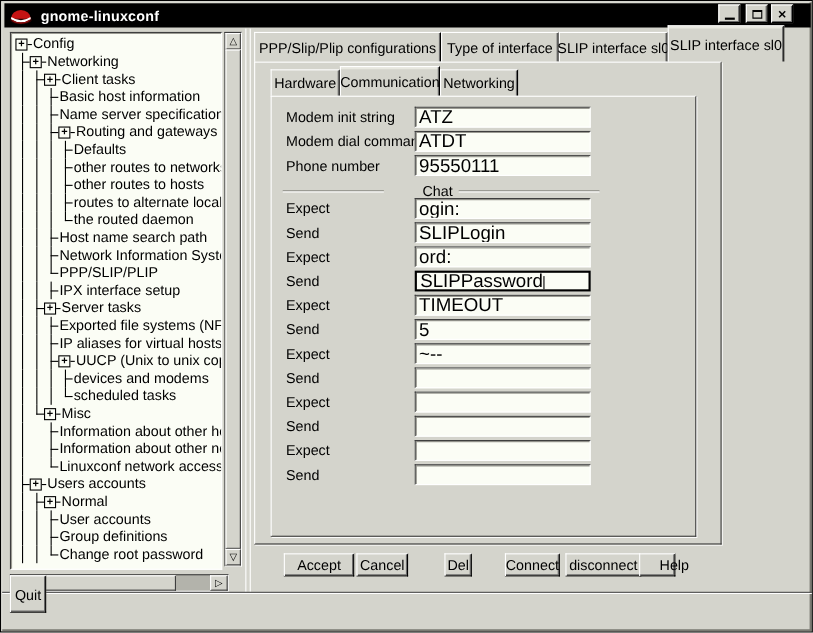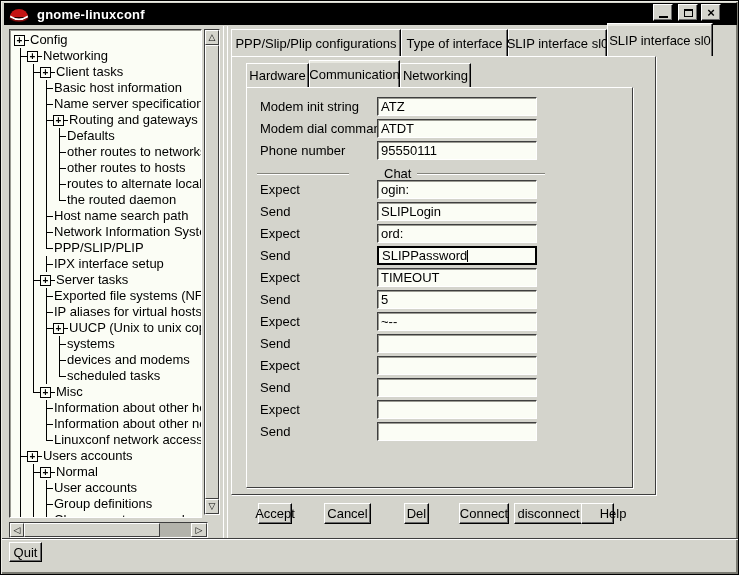--- a/index.html
+++ b/index.html
@@ -67,32 +67,32 @@
   .outer-frame{position:absolute;left:230px;top:55px;width:425px;height:439px;
     border-top:1px solid #fff;border-left:1px solid #fff;border-right:1px solid #3e3e3e;border-bottom:1px solid #3e3e3e;
     box-shadow:1px 1px 0 #fff;}
   .inner-frame{position:absolute;left:245px;top:86px;width:387px;height:401px;
     border-top:1px solid #fff;border-left:1px solid #fff;border-right:1px solid #3e3e3e;border-bottom:1px solid #3e3e3e;
     box-shadow:1px 1px 0 #fff;}
   
   .form-row{position:absolute;left:0;height:19px;width:100%;}
   .form-label{position:absolute;left:13px;top:2px;font-size:13px;white-space:nowrap;}
   .field{position:absolute;left:130px;top:0;width:160px;height:19px;background:#fbfdf5;
-    font-size:13px;line-height:17px;padding:0 3px;white-space:nowrap;overflow:hidden;}
+    font-size:17px;line-height:17px;padding:0 3px;white-space:nowrap;overflow:hidden;}
   .field.focused{border:2px solid #000;box-shadow:none;line-height:15px;}
   .caret{display:inline-block;width:1px;height:12px;background:#000;vertical-align:-2px;}
   .chat-divider{position:absolute;left:0;top:78px;width:100%;height:14px;}
   .chat-divider .line{position:absolute;top:7px;height:2px;border-top:1px solid #84847c;border-bottom:1px solid #fff;}
   .chat-divider .l1{left:10px;width:92px;}
   .chat-divider .l2{left:170px;width:128px;}
   .chat-divider .cap{position:absolute;left:137px;top:0;font-size:13px;}
   
   .action-btn{position:absolute;top:502px;height:21px;}
   .bottom-sep{position:absolute;left:1px;top:537px;width:737px;height:2px;border-top:1px solid #3e3e3e;border-bottom:1px solid #fff;}
-  .quit-btn{position:absolute;left:8px;top:541px;width:33px;height:20px;}
+  .quit-btn{position:absolute;left:8px;top:522px;width:33px;height:34px;}
 </style>
 </head>
 <body>
 
 <div class="window">
 
   <div class="titlebar">
     <span class="app-icon">
       <svg width="22" height="18" viewBox="0 0 22 18">
         <ellipse cx="11" cy="13" rx="10" ry="4" fill="#2a0000"></ellipse>
@@ -236,27 +236,20 @@
         <div class="tc tt"></div>
         <div class="texp">+</div>
         <div class="tstub"></div>
         <div class="tlabel">UUCP (Unix to unix copy)</div>
       </div>
       <div class="trow">
         <div class="tc tv"></div>
         <div class="tc tv"></div>
         <div class="tc tv"></div>
         <div class="tc tt"></div>
-        <div class="tlabel">systems</div>
-      </div>
-      <div class="trow">
-        <div class="tc tv"></div>
-        <div class="tc tv"></div>
-        <div class="tc tv"></div>
-        <div class="tc tt"></div>
         <div class="tlabel">devices and modems</div>
       </div>
       <div class="trow">
         <div class="tc tv"></div>
         <div class="tc tv"></div>
         <div class="tc tv"></div>
         <div class="tc tl"></div>
         <div class="tlabel">scheduled tasks</div>
       </div>
       <div class="trow">
@@ -413,21 +406,21 @@
         <div class="form-label">Expect</div>
         <div class="field sunken"></div>
       </div>
       <div class="form-row" style="top: 334px;">
         <div class="form-label">Send</div>
         <div class="field sunken"></div>
       </div>
     </div>
 
   <div id="actionBtns">
-      <div class="btn action-btn" style="left: 257px; width: 34px;">Accept</div>
+      <div class="btn action-btn" style="left: 257px; width: 64px;">Accept</div>
       <div class="btn action-btn" style="left: 323px; width: 47px;">Cancel</div>
       <div class="btn action-btn" style="left: 403px; width: 25px;">Del</div>
       <div class="btn action-btn" style="left: 458px; width: 50px;">Connect</div>
       <div class="btn action-btn" style="left: 513px; width: 69px;">disconnect</div>
       <div class="btn action-btn" style="left: 580px; width: 33px; padding-left: 31px;">Help</div>
     </div>
 
   <div class="bottom-sep"></div>
   <div class="btn quit-btn">Quit</div>
 

